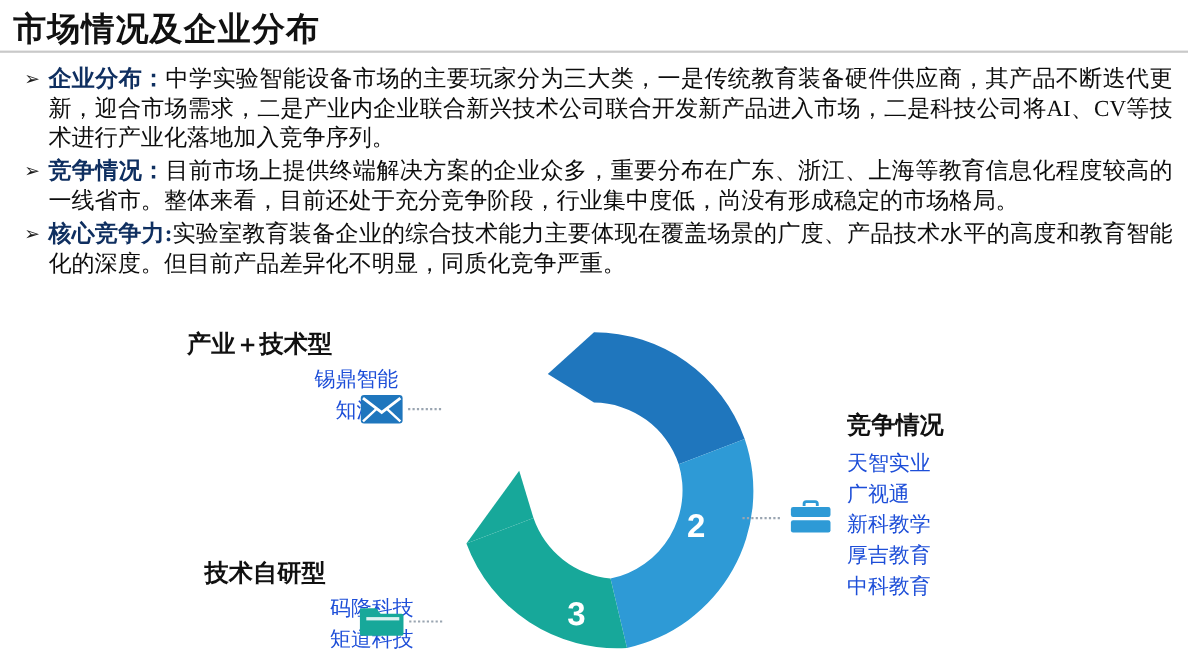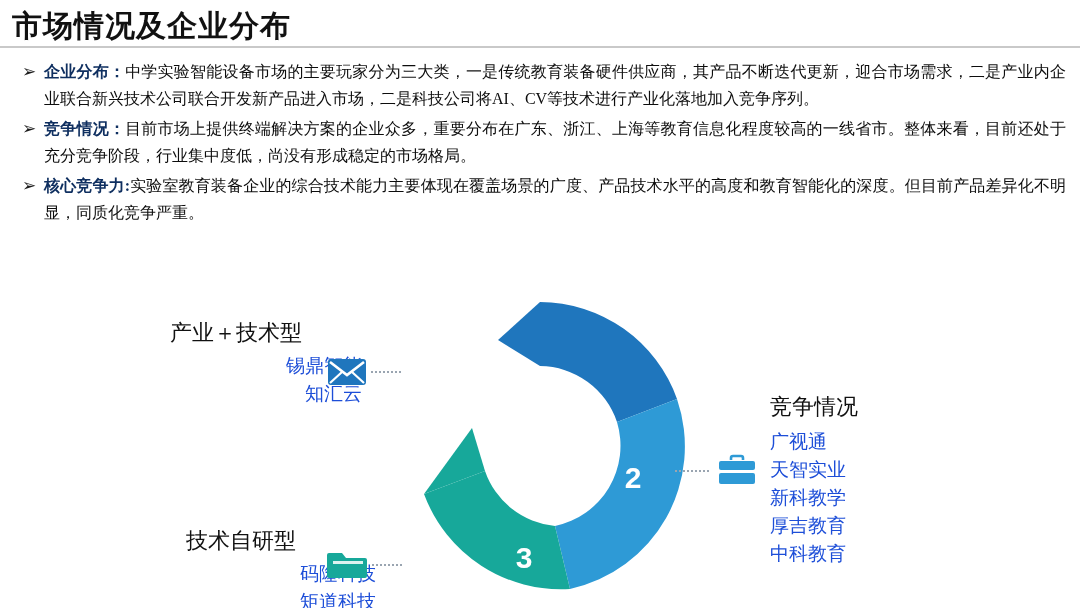--- a/index.html
+++ b/index.html
@@ -53,21 +53,21 @@
     flex: 0 0 auto;
     width: 22px;
     font-size: 17px;
     line-height: 27px;
     color: #1a1a1a;
     text-align: left;
     padding-left: 4px;
   }
   .bullet-body {
     flex: 1 1 auto;
-    font-size: 16px;
+    font-size: 21px;
     line-height: 27px;
     text-align: justify;
   }
   .lead {
     font-weight: 700;
     color: #0f2f60;
   }
   .lead-colon {
     font-weight: 700;
     color: #0f2f60;
@@ -91,25 +91,24 @@
   .seg-num {
     font-family: "Liberation Sans", sans-serif;
     font-size: 30px;
     font-weight: 700;
     fill: #ffffff;
   }
 
   
   .grp-title {
     font-family: "Liberation Sans", sans-serif;
-    font-weight: 400;
+    font-weight: 700;
     font-size: 22px;
     color: #111111;
     white-space: nowrap;
-    margin-top: 20px;
   }
   .grp-item {
     font-family: "Liberation Sans", sans-serif;
     font-size: 19px;
     color: #1d4ed8;
     white-space: nowrap;
     line-height: 28px;
   }
 
   
@@ -260,22 +259,22 @@
   <svg id="icon-mail" viewBox="0 0 40 30">
     <rect x="1" y="2" width="38" height="26" rx="3" fill="#1f76bd"></rect>
     <path d="M3 5 L20 18 L37 5" fill="none" stroke="#ffffff" stroke-width="2.6"></path>
     <path d="M3 26 L15 15 M37 26 L25 15" fill="none" stroke="#ffffff" stroke-width="2.2"></path>
   </svg>
   <div class="dotline-1"></div>
 
   <div id="group-2">
     <div class="grp-title">竞争情况</div>
     <div class="items">
+      <div class="grp-item">天智实业</div>
       <div class="grp-item">广视通</div>
-      <div class="grp-item">天智实业</div>
       <div class="grp-item">新科教学</div>
       <div class="grp-item">厚吉教育</div>
       <div class="grp-item">中科教育</div>
     </div>
   </div>
 
   <svg id="icon-case" viewBox="0 0 38 32">
     <path d="M13 6 v-2 a2 2 0 0 1 2-2 h8 a2 2 0 0 1 2 2 v2" fill="none" stroke="#2e9ad6" stroke-width="2.6"></path>
     <rect x="1" y="7" width="36" height="9" rx="2" fill="#2e9ad6"></rect>
     <rect x="1" y="19" width="36" height="11" rx="2" fill="#2e9ad6"></rect>

